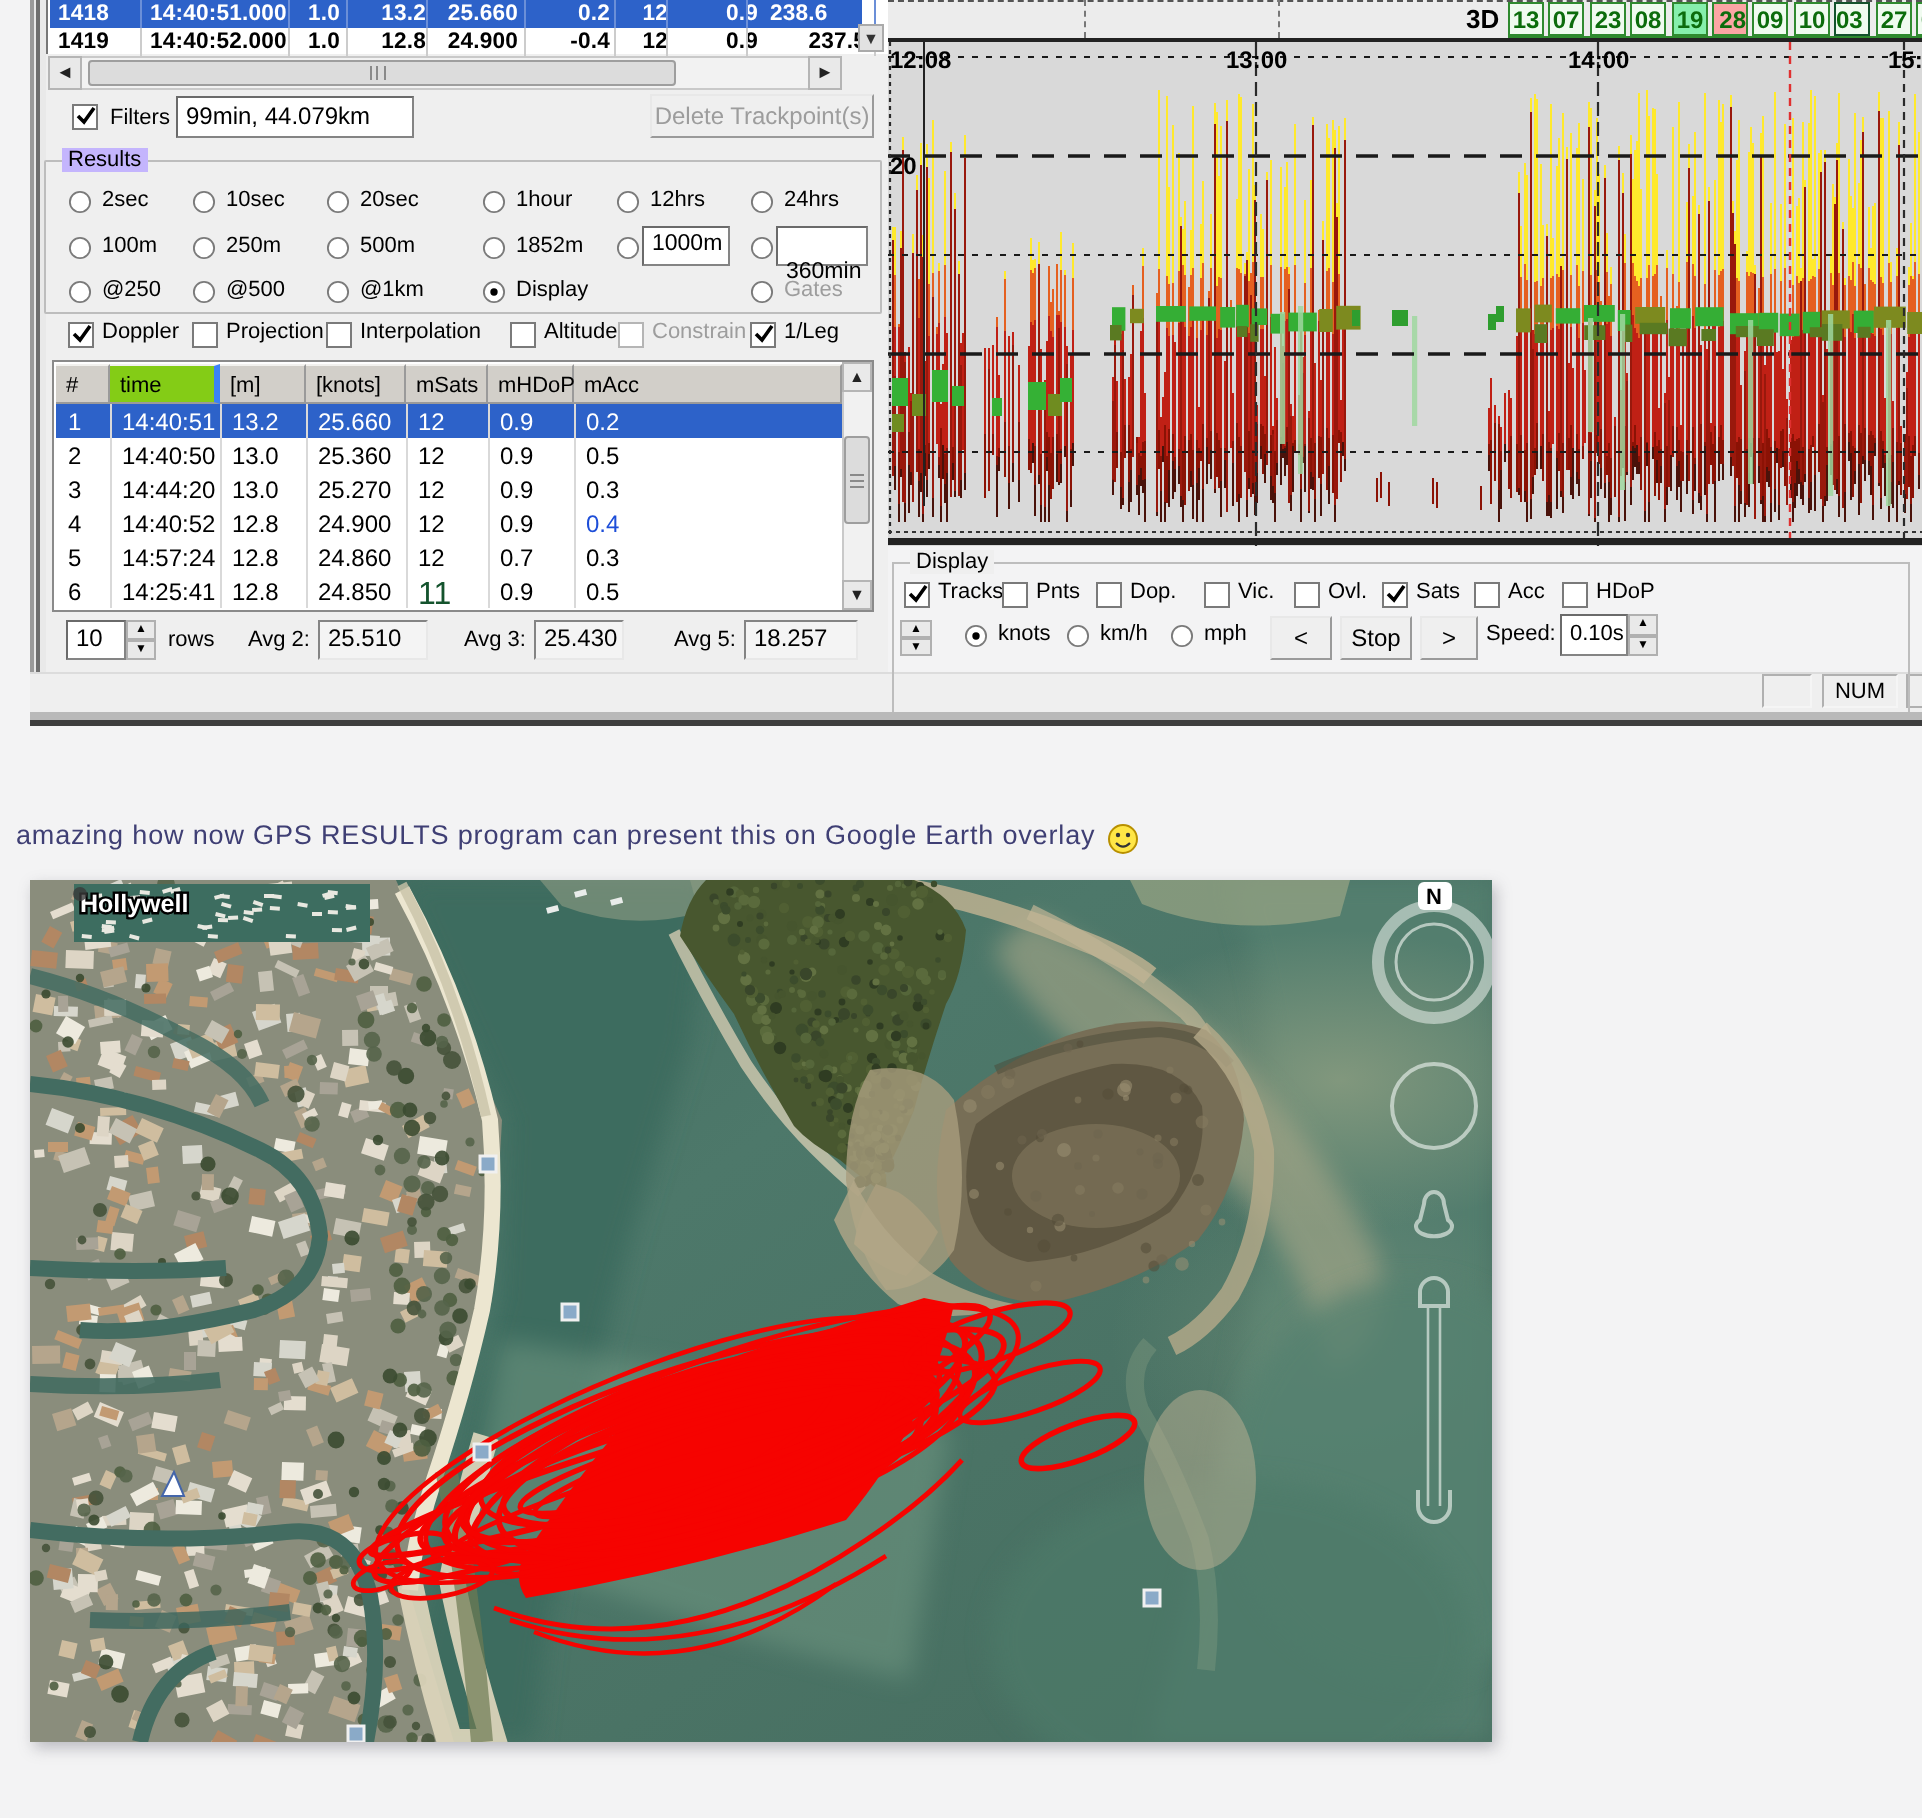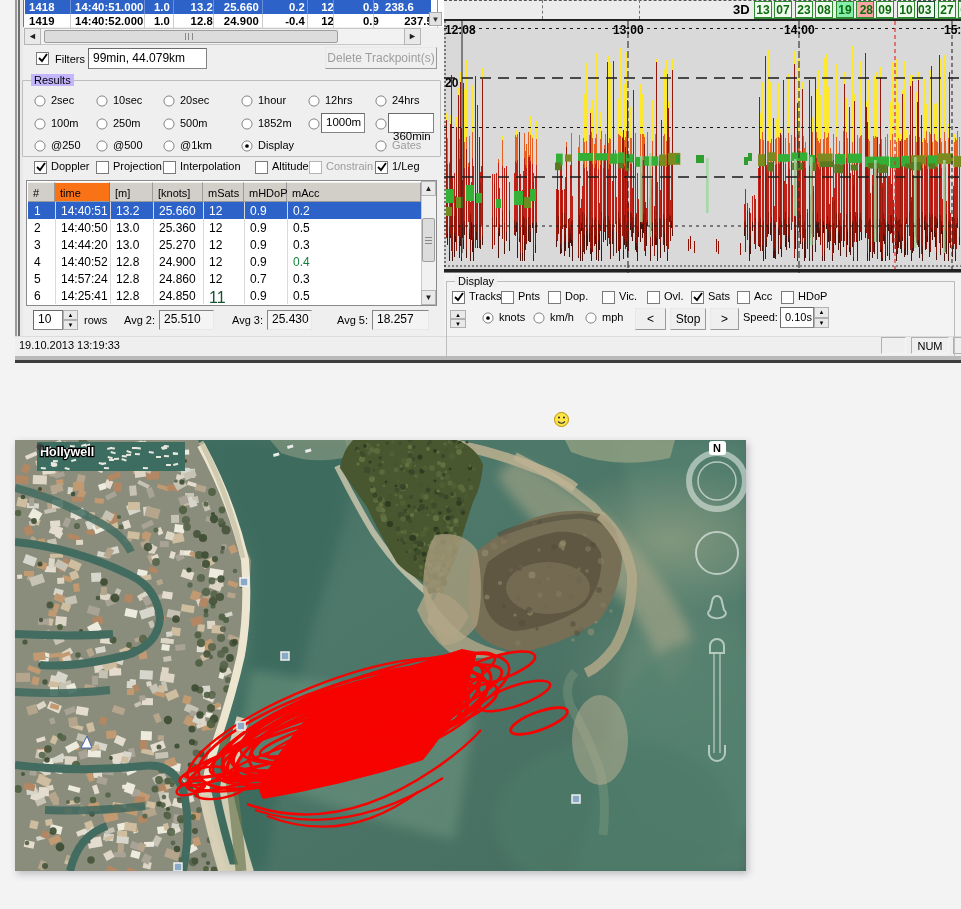--- a/index.html
+++ b/index.html
@@ -125,21 +125,21 @@
       <div class="lbl" style="left:272px;top:160px">Altitude</div>
       <div class="cb" style="left:309px;top:161px;border-color:#b5b5b5"></div>
       <div class="lbl dis" style="left:326px;top:160px">Constrain</div>
       <div class="cb" style="left:375px;top:161px;"></div>
       <svg class="a" style="left:376px;top:161px" width="12" height="12">
         <path d="M2 6l3 3 5-7" stroke="#000" stroke-width="1.8" fill="none"></path>
       </svg>
       <div class="lbl" style="left:392px;top:160px">1/Leg</div>
       <div class="a" style="left:26px;top:180px;width:411px;height:126px;background:#fff;border:1px solid #8a8a8a"></div>
       <div class="a" style="left:28px;top:182px;width:27px;height:20px;background:#d2cfc9;border-right:1px solid #9a9a9a;border-bottom:1px solid #9a9a9a;border-top:1px solid #f2f1ee;font-size:11px;padding:4px 0 0 5px">#</div>
-      <div class="a" style="left:55px;top:182px;width:55px;height:20px;background:#f97316;border-right:1px solid #3b82f6;border-bottom:1px solid #9a9a9a;border-top:1px solid #f2f1ee;font-size:11px;padding:4px 0 0 5px">time</div>
+      <div class="a" style="left:55px;top:182px;width:55px;height:20px;background:#84cc16;border-right:3px solid #3b82f6;border-bottom:1px solid #9a9a9a;border-top:1px solid #f2f1ee;font-size:11px;padding:4px 0 0 5px">time</div>
       <div class="a" style="left:110px;top:182px;width:43px;height:20px;background:#d2cfc9;border-right:1px solid #9a9a9a;border-bottom:1px solid #9a9a9a;border-top:1px solid #f2f1ee;font-size:11px;padding:4px 0 0 5px">[m]</div>
       <div class="a" style="left:153px;top:182px;width:50px;height:20px;background:#d2cfc9;border-right:1px solid #9a9a9a;border-bottom:1px solid #9a9a9a;border-top:1px solid #f2f1ee;font-size:11px;padding:4px 0 0 5px">[knots]</div>
       <div class="a" style="left:203px;top:182px;width:41px;height:20px;background:#d2cfc9;border-right:1px solid #9a9a9a;border-bottom:1px solid #9a9a9a;border-top:1px solid #f2f1ee;font-size:11px;padding:4px 0 0 5px">mSats</div>
       <div class="a" style="left:244px;top:182px;width:43px;height:20px;background:#d2cfc9;border-right:1px solid #9a9a9a;border-bottom:1px solid #9a9a9a;border-top:1px solid #f2f1ee;font-size:11px;padding:4px 0 0 5px">mHDoP</div>
       <div class="a" style="left:287px;top:182px;width:134px;height:20px;background:#d2cfc9;border-right:1px solid #9a9a9a;border-bottom:1px solid #9a9a9a;border-top:1px solid #f2f1ee;font-size:11px;padding:4px 0 0 5px">mAcc</div>
       <div class="a" style="left:28px;top:202px;width:393px;height:17px;background:#2d62c9"></div>
       <div class="a" style="left:34px;top:204px;font-size:12px;color:#fff">1</div>
       <div class="a" style="left:61px;top:204px;font-size:12px;color:#fff">14:40:51</div>
       <div class="a" style="left:116px;top:204px;font-size:12px;color:#fff">13.2</div>
       <div class="a" style="left:159px;top:204px;font-size:12px;color:#fff">25.660</div>
@@ -162,21 +162,21 @@
       <div class="a" style="left:209px;top:238px;font-size:12px;color:#000">12</div>
       <div class="a" style="left:250px;top:238px;font-size:12px;color:#000">0.9</div>
       <div class="a" style="left:293px;top:238px;font-size:12px;color:#000">0.3</div>
       <div class="a" style="left:28px;top:253px;width:393px;height:17px;background:#fff"></div>
       <div class="a" style="left:34px;top:255px;font-size:12px;color:#000">4</div>
       <div class="a" style="left:61px;top:255px;font-size:12px;color:#000">14:40:52</div>
       <div class="a" style="left:116px;top:255px;font-size:12px;color:#000">12.8</div>
       <div class="a" style="left:159px;top:255px;font-size:12px;color:#000">24.900</div>
       <div class="a" style="left:209px;top:255px;font-size:12px;color:#000">12</div>
       <div class="a" style="left:250px;top:255px;font-size:12px;color:#000">0.9</div>
-      <div class="a" style="left:293px;top:255px;font-size:12px;color:#15803d">0.4</div>
+      <div class="a" style="left:293px;top:255px;font-size:12px;color:#1d4ed8">0.4</div>
       <div class="a" style="left:28px;top:270px;width:393px;height:17px;background:#fff"></div>
       <div class="a" style="left:34px;top:272px;font-size:12px;color:#000">5</div>
       <div class="a" style="left:61px;top:272px;font-size:12px;color:#000">14:57:24</div>
       <div class="a" style="left:116px;top:272px;font-size:12px;color:#000">12.8</div>
       <div class="a" style="left:159px;top:272px;font-size:12px;color:#000">24.860</div>
       <div class="a" style="left:209px;top:272px;font-size:12px;color:#000">12</div>
       <div class="a" style="left:250px;top:272px;font-size:12px;color:#000">0.7</div>
       <div class="a" style="left:293px;top:272px;font-size:12px;color:#000">0.3</div>
       <div class="a" style="left:28px;top:287px;width:393px;height:17px;background:#fff"></div>
       <div class="a" style="left:34px;top:289px;font-size:12px;color:#000">6</div>
@@ -201,21 +201,20 @@
       <div class="a" style="left:63px;top:310px;width:15px;height:10px;background:#e9e9e9;border:1px solid #b0b0b0;font-size:6px;text-align:center;line-height:9px">▲</div>
       <div class="a" style="left:63px;top:320px;width:15px;height:10px;background:#e9e9e9;border:1px solid #b0b0b0;font-size:6px;text-align:center;line-height:9px">▼</div>
       <div class="lbl" style="left:84px;top:314px">rows</div>
       <div class="lbl" style="left:124px;top:314px">Avg 2:</div>
       <div class="fld sunk" style="left:159px;top:310px;width:55px;height:20px;padding-top:1px;background:#f4f4f4">25.510</div>
       <div class="lbl" style="left:232px;top:314px">Avg 3:</div>
       <div class="fld sunk" style="left:267px;top:310px;width:45px;height:20px;padding-top:1px;background:#f4f4f4">25.430</div>
       <div class="lbl" style="left:337px;top:314px">Avg 5:</div>
       <div class="fld sunk" style="left:372px;top:310px;width:57px;height:20px;padding-top:1px;background:#f4f4f4">18.257</div>
       <div class="a" style="left:15px;top:336px;width:946px;height:20px;background:#efefef;border-top:1px solid #dcdcdc"></div>
-      <div class="a" style="left:19px;top:339px;width:300px;font-size:11px;color:#000">19.10.2013 13:19:33</div>
       <div class="a" style="left:881px;top:337px;width:25px;height:17px;border:1px solid #b0b0b0;border-bottom-color:#f5f5f5;border-right-color:#f5f5f5"></div>
       <div class="a" style="left:911px;top:337px;width:38px;height:17px;border:1px solid #b0b0b0;border-bottom-color:#f5f5f5;border-right-color:#f5f5f5;font-size:11px;text-align:center;padding-top:2px">NUM</div>
       <div class="a" style="left:953px;top:337px;width:8px;height:17px;border:1px solid #b0b0b0;border-right:none"></div>
       <div class="a" style="left:444px;top:0;width:517px;height:20px;background:#ececec;border-top:1px dashed #555"></div>
       <div class="a" style="left:542px;top:0;width:1px;height:19px;border-left:1px dashed #777"></div>
       <div class="a" style="left:639px;top:0;width:1px;height:19px;border-left:1px dashed #777"></div>
       <div class="a" style="left:733px;top:2px;font-size:13px;font-weight:bold;color:#000">3D</div>
       <div class="a" style="left:754px;top:1px;width:18px;height:17px;background:#f0fbf0;border:1px solid #2f8a2f;font-size:12px;font-weight:bold;color:#0c6c0c;text-align:center;line-height:16px">13</div>
       <div class="a" style="left:774px;top:1px;width:18px;height:17px;background:#f0fbf0;border:1px solid #2f8a2f;font-size:12px;font-weight:bold;color:#0c6c0c;text-align:center;line-height:16px">07</div>
       <div class="a" style="left:795px;top:1px;width:18px;height:17px;background:#f0fbf0;border:1px solid #2f8a2f;font-size:12px;font-weight:bold;color:#0c6c0c;text-align:center;line-height:16px">23</div>
@@ -352,20 +351,21 @@
       <div class="rad" style="left:585px;top:312px"></div>
       <div class="lbl" style="left:602px;top:311px">mph</div>
       <div class="btn" style="left:635px;top:308px;width:31px;height:22px;line-height:20px">&lt;</div>
       <div class="btn" style="left:670px;top:308px;width:36px;height:22px;line-height:20px">Stop</div>
       <div class="btn" style="left:710px;top:308px;width:29px;height:22px;line-height:20px">&gt;</div>
       <div class="lbl" style="left:743px;top:311px">Speed:</div>
       <div class="fld" style="left:780px;top:307px;width:34px;height:21px;padding-top:3px;font-size:11px">0.10s</div>
       <div class="a" style="left:814px;top:307px;width:15px;height:11px;background:#e9e9e9;border:1px solid #b0b0b0;font-size:6px;text-align:center;line-height:9px">▲</div>
       <div class="a" style="left:814px;top:318px;width:15px;height:10px;background:#e9e9e9;border:1px solid #b0b0b0;font-size:6px;text-align:center;line-height:8px">▼</div>
     </div>
+    <div class="a" style="left:8px;top:410px;font-size:13.5px;color:#3f3f74;letter-spacing:.42px">amazing how now GPS RESULTS program can present this on Google Earth overlay</div>
     <svg class="a" style="left:554px;top:412px" width="15" height="15">
       <circle cx="7.5" cy="7.5" r="7" fill="#ffe646" stroke="#b89000"></circle>
       <circle cx="5" cy="5.5" r="1.1" fill="#333"></circle>
       <circle cx="10" cy="5.5" r="1.1" fill="#333"></circle>
       <path d="M4 9.5q3.5 3.5 7 0" stroke="#333" fill="none" stroke-width="1.1"></path>
     </svg>
     <svg class="a" style="left:15px;top:440px;box-shadow:2px 3px 7px rgba(120,120,130,.45)" width="731" height="431" viewBox="0 0 731 431">
       <defs>
         <linearGradient id="wg" x1="0" y1="0" x2="1" y2="0.8">
           <stop offset="0" stop-color="#3f695c"></stop>

